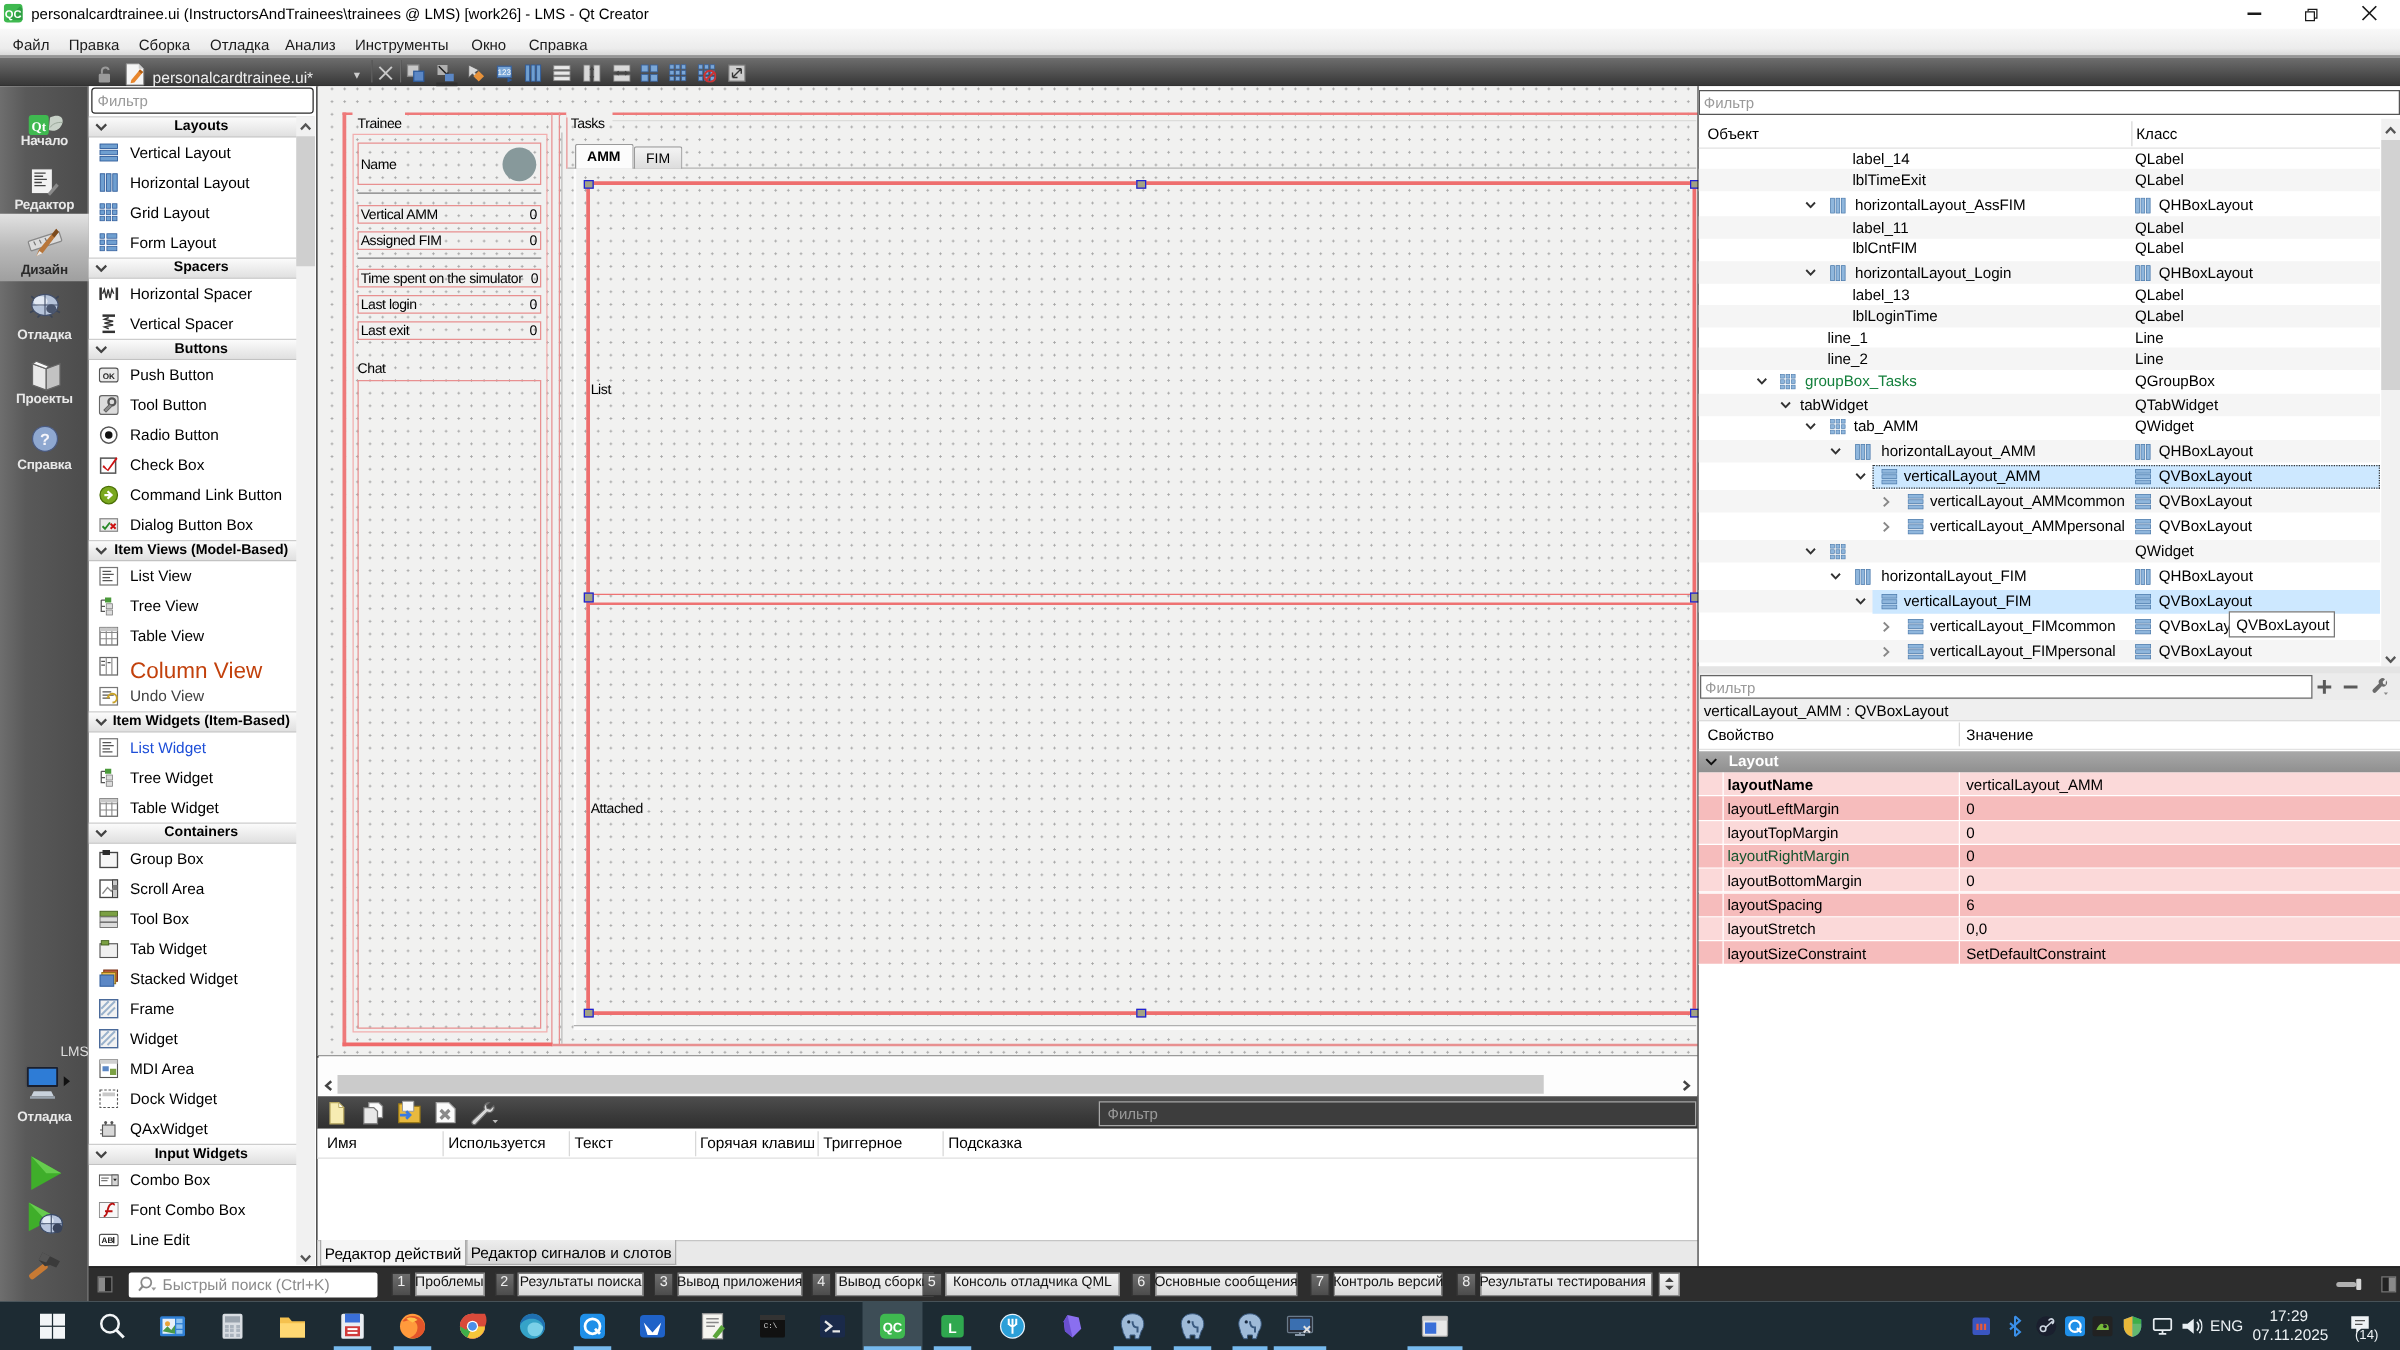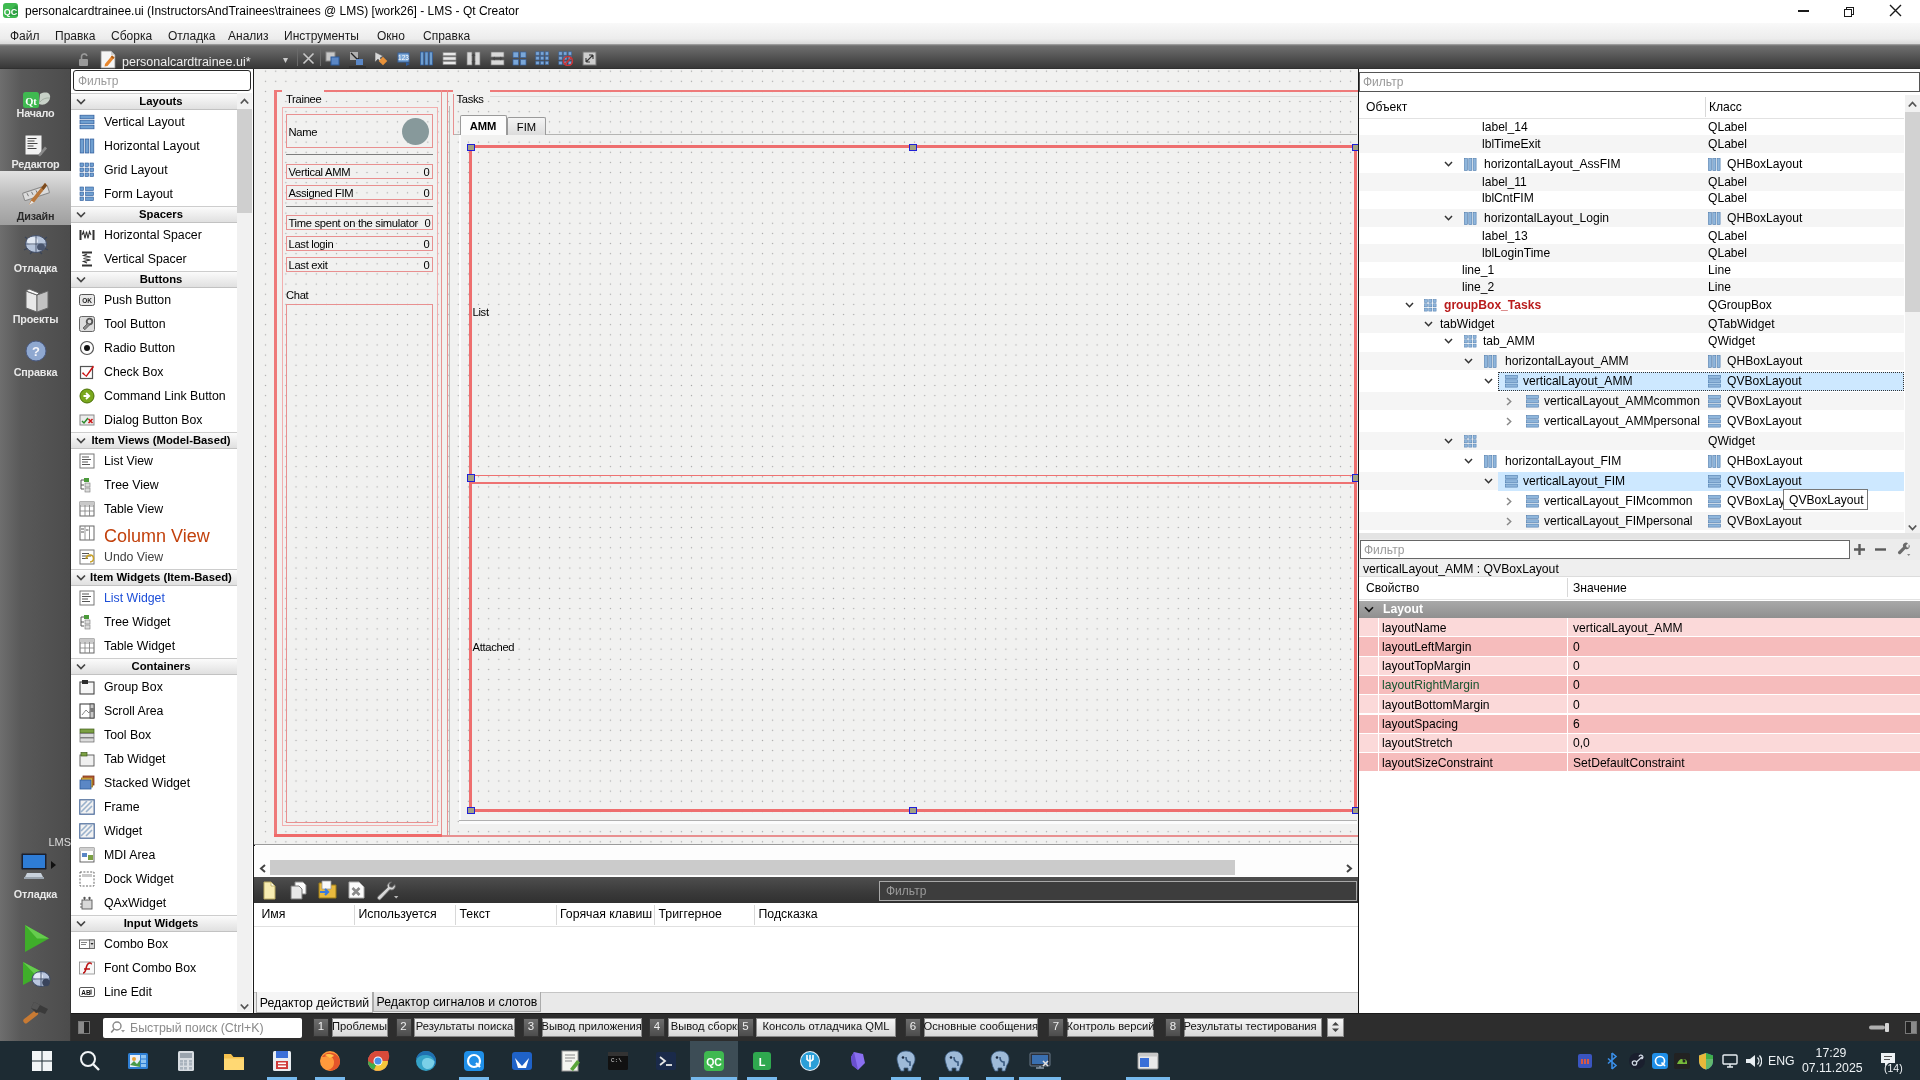--- a/index.html
+++ b/index.html
@@ -679,21 +679,21 @@
     <rect x="0.5" y="0.5" width="3" height="3" fill="#8fb6dc" stroke="#4a79ab" stroke-width="0.5"></rect>
     <rect x="0.5" y="4.8" width="3" height="3" fill="#8fb6dc" stroke="#4a79ab" stroke-width="0.5"></rect>
     <rect x="0.5" y="9.1" width="3" height="3" fill="#8fb6dc" stroke="#4a79ab" stroke-width="0.5"></rect>
     <rect x="4.8" y="0.5" width="3" height="3" fill="#8fb6dc" stroke="#4a79ab" stroke-width="0.5"></rect>
     <rect x="4.8" y="4.8" width="3" height="3" fill="#8fb6dc" stroke="#4a79ab" stroke-width="0.5"></rect>
     <rect x="4.8" y="9.1" width="3" height="3" fill="#8fb6dc" stroke="#4a79ab" stroke-width="0.5"></rect>
     <rect x="9.1" y="0.5" width="3" height="3" fill="#8fb6dc" stroke="#4a79ab" stroke-width="0.5"></rect>
     <rect x="9.1" y="4.8" width="3" height="3" fill="#8fb6dc" stroke="#4a79ab" stroke-width="0.5"></rect>
     <rect x="9.1" y="9.1" width="3" height="3" fill="#8fb6dc" stroke="#4a79ab" stroke-width="0.5"></rect>
   </svg>
-<div class="tx" style="left:1444px;top:297.5px;font-size:12.1px;color:#b91c1c;font-weight:bold;">groupBox_Tasks</div>
+<div class="tx" style="left:1444px;top:297.5px;font-size:12.1px;color:#15803d;">groupBox_Tasks</div>
 <div class="tx" style="left:1708px;top:297.5px;font-size:12.1px;color:#000;">QGroupBox</div>
 <div class="ab" style="left:1359px;top:315.0px;width:545px;height:18px;background:#f5f5f5;"></div>
 <svg class="ab" style="left:1424px;top:321px" width="9" height="6" viewBox="0 0 9 6">
     <path d="M1 1 L4.5 4.7 L8 1" stroke="#333" stroke-width="1.5" fill="none"></path>
   </svg>
 <div class="tx" style="left:1440px;top:316.5px;font-size:12.1px;color:#000;">tabWidget</div>
 <div class="tx" style="left:1708px;top:316.5px;font-size:12.1px;color:#000;">QTabWidget</div>
 <svg class="ab" style="left:1444px;top:338px" width="9" height="6" viewBox="0 0 9 6">
     <path d="M1 1 L4.5 4.7 L8 1" stroke="#333" stroke-width="1.5" fill="none"></path>
   </svg>
@@ -882,21 +882,21 @@
 <div class="tx" style="left:1366px;top:581px;font-size:12.1px;color:#000;">Свойство</div>
 <div class="tx" style="left:1573px;top:581px;font-size:12.1px;color:#000;">Значение</div>
 <div class="ab" style="left:1567px;top:578px;width:1px;height:19px;background:#d8d8d8;"></div>
 <div class="ab" style="left:1359px;top:598.5px;width:561px;height:1px;background:#e2e2e2;"></div>
 <div class="ab" style="left:1359px;top:600.5px;width:561px;height:17px;background:linear-gradient(#a9a9a9,#8f8f8f);"></div>
 <svg class="ab" style="left:1364px;top:606px" width="10" height="7" viewBox="0 0 10 7">
     <path d="M1 1.3 L5 5.3 L9 1.3" stroke="#111" stroke-width="1.6" fill="none"></path>
   </svg>
 <div class="tx" style="left:1383px;top:602px;font-size:12.2px;font-weight:bold;color:#fff;">Layout</div>
 <div class="ab" style="left:1359px;top:618.0px;width:561px;height:19.3px;background:#fbd9d9;border-bottom:1px solid #fff;"></div>
-<div class="tx" style="left:1382px;top:620.5px;font-size:12.1px;font-weight:normal;color:#000;">layoutName</div>
+<div class="tx" style="left:1382px;top:620.5px;font-size:12.1px;font-weight:bold;color:#000;">layoutName</div>
 <div class="tx" style="left:1573px;top:620.5px;font-size:12.1px;color:#000;">verticalLayout_AMM</div>
 <div class="ab" style="left:1567px;top:618.0px;width:1px;height:19.3px;background:#fff;"></div>
 <div class="ab" style="left:1377.5px;top:618.0px;width:1px;height:19.3px;background:#fff;"></div>
 <div class="ab" style="left:1359px;top:637.3px;width:561px;height:19.3px;background:#f6bcbc;border-bottom:1px solid #fff;"></div>
 <div class="tx" style="left:1382px;top:639.8px;font-size:12.1px;font-weight:normal;color:#000;">layoutLeftMargin</div>
 <div class="tx" style="left:1573px;top:639.8px;font-size:12.1px;color:#000;">0</div>
 <div class="ab" style="left:1567px;top:637.3px;width:1px;height:19.3px;background:#fff;"></div>
 <div class="ab" style="left:1377.5px;top:637.3px;width:1px;height:19.3px;background:#fff;"></div>
 <div class="ab" style="left:1359px;top:656.6px;width:561px;height:19.3px;background:#fbd9d9;border-bottom:1px solid #fff;"></div>
 <div class="tx" style="left:1382px;top:659.1px;font-size:12.1px;font-weight:normal;color:#000;">layoutTopMargin</div>

